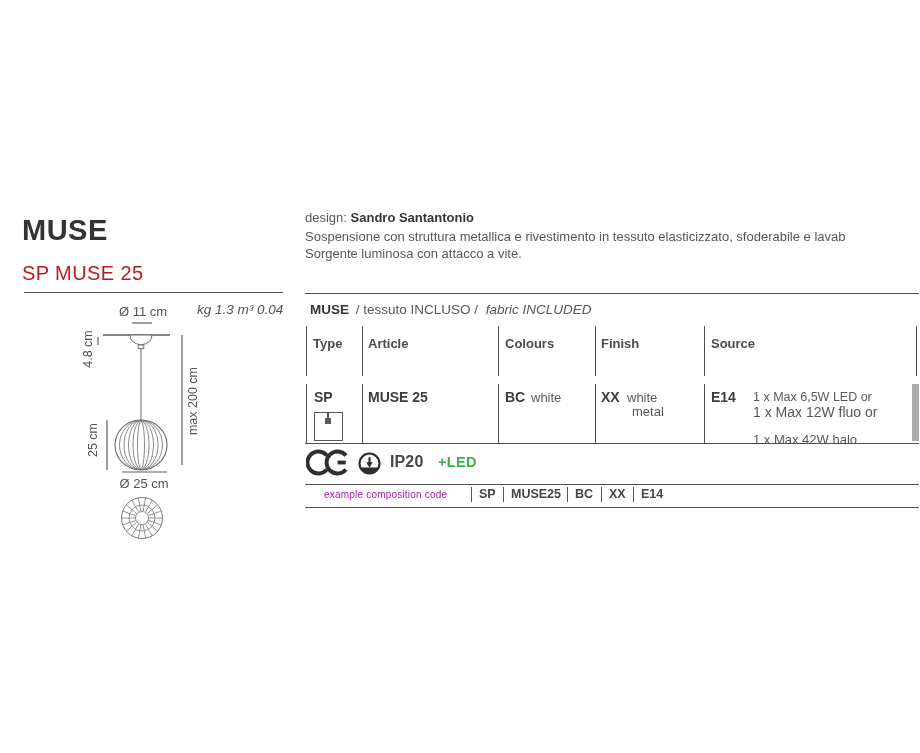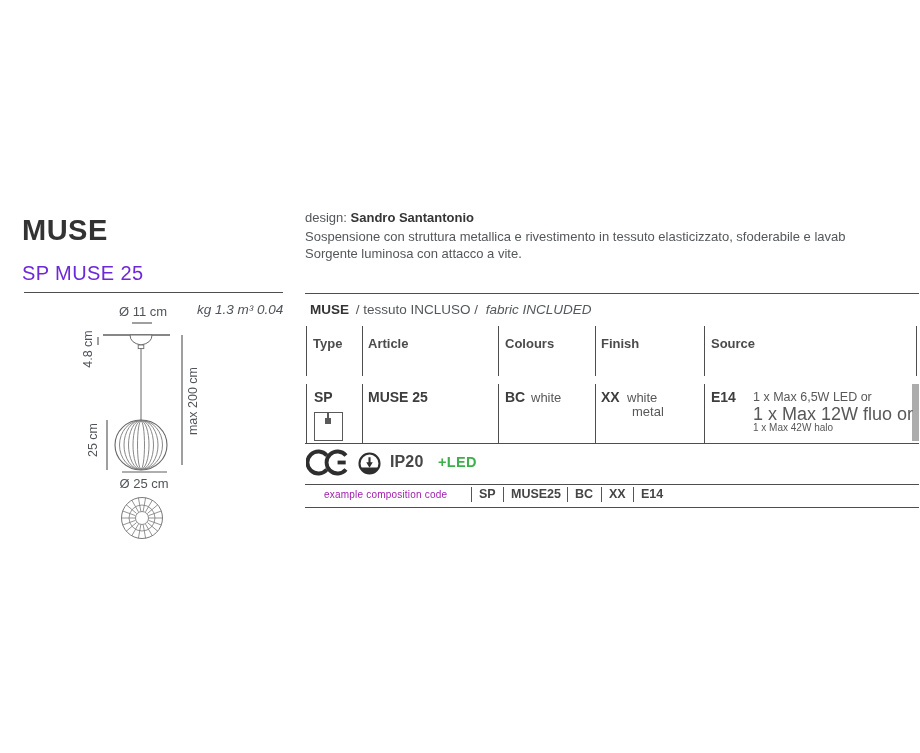--- a/index.html
+++ b/index.html
@@ -2,21 +2,21 @@
 <html><head>
 <meta charset="utf-8">
 <style>
   html,body{margin:0;padding:0;background:#ffffff;}
   .screen{position:relative;width:920px;height:753px;background:#ffffff;overflow:hidden;
           font-family:"Liberation Sans","DejaVu Sans",sans-serif;color:#3c3c3c;}
   .abs{position:absolute;}
   .hline{position:absolute;height:1px;background:#4e4e4e;}
   .vline{position:absolute;width:1px;background:#4e4e4e;}
   .title{position:absolute;left:22px;top:214px;font-size:29px;font-weight:bold;color:#333333;letter-spacing:.5px;}
-  .subtitle{position:absolute;left:22px;top:262px;font-size:20px;color:#6d28d9;letter-spacing:.4px;}
+  .subtitle{position:absolute;left:22px;top:262px;font-size:20px;color:#b91c1c;letter-spacing:.4px;}
   .kg{position:absolute;left:197px;top:302px;font-size:13.5px;font-style:italic;color:#50545a;}
   .desc-wrap{position:absolute;left:305px;top:206px;width:614px;height:84px;overflow:hidden;}
   .desc-line{position:absolute;left:0;white-space:nowrap;font-size:13px;color:#54575b;}
   .desc-line b{color:#353535;}
   .italic{font-style:italic;}
   .sect-title{position:absolute;left:310px;top:302px;font-size:13.5px;color:#54575b;white-space:nowrap;}
   .sect-title b{color:#343434;margin-right:3px;}
   .sect-title .mid{margin-right:4px;}
   .colhead{position:absolute;font-size:13px;font-weight:bold;color:#4b4b4b;top:336px;}
   .code{position:absolute;font-size:14px;font-weight:bold;color:#3d3d3d;top:389px;}
@@ -133,22 +133,22 @@
     <div class="bulb"></div>
   </div>
   <div class="code" style="left:368px;">MUSE 25</div>
   <div class="code" style="left:505px;">BC</div>
   <div class="cellplain" style="left:531px;top:390px;">white</div>
   <div class="code" style="left:601px;">XX</div>
   <div class="cellplain" style="left:627px;top:390px;">white</div>
   <div class="cellplain" style="left:632px;top:404px;">metal</div>
   <div class="code" style="left:711px;">E14</div>
   <div class="cellplain" style="left:753px;top:390px;font-size:12.5px;">1 x Max 6,5W LED or</div>
-  <div class="cellplain" style="left:753px;top:404px;font-size:18px;">1 x Max 12W fluo or</div>
-  <div class="cellplain" style="left:753px;top:422px;font-size:10px;">1 x Max 42W halo</div>
+  <div class="cellplain" style="left:753px;top:404px;font-size:14px;">1 x Max 12W fluo or</div>
+  <div class="cellplain" style="left:753px;top:432px;font-size:13px;">1 x Max 42W halo</div>
 
   <div class="hline" style="left:305px;top:443px;width:614px;"></div>
 
   <svg class="abs" style="left:306px;top:449px;" width="44" height="27" viewBox="0 0 46 28">
     <path d="M21.8,6.6 A11.5,11.5 0 1 0 21.8,21.4" fill="none" stroke="#2e2e2e" stroke-width="4"></path>
     <path d="M41.8,6.6 A11.5,11.5 0 1 0 41.8,21.4" fill="none" stroke="#2e2e2e" stroke-width="4"></path>
     <line x1="33" y1="14" x2="41.5" y2="14" stroke="#2e2e2e" stroke-width="4"></line>
   </svg>
   <svg class="abs" style="left:357px;top:451px;" width="25" height="25" viewBox="0 0 26 26">
     <circle cx="13" cy="13" r="10.4" fill="none" stroke="#2e2e2e" stroke-width="2.2"></circle>

